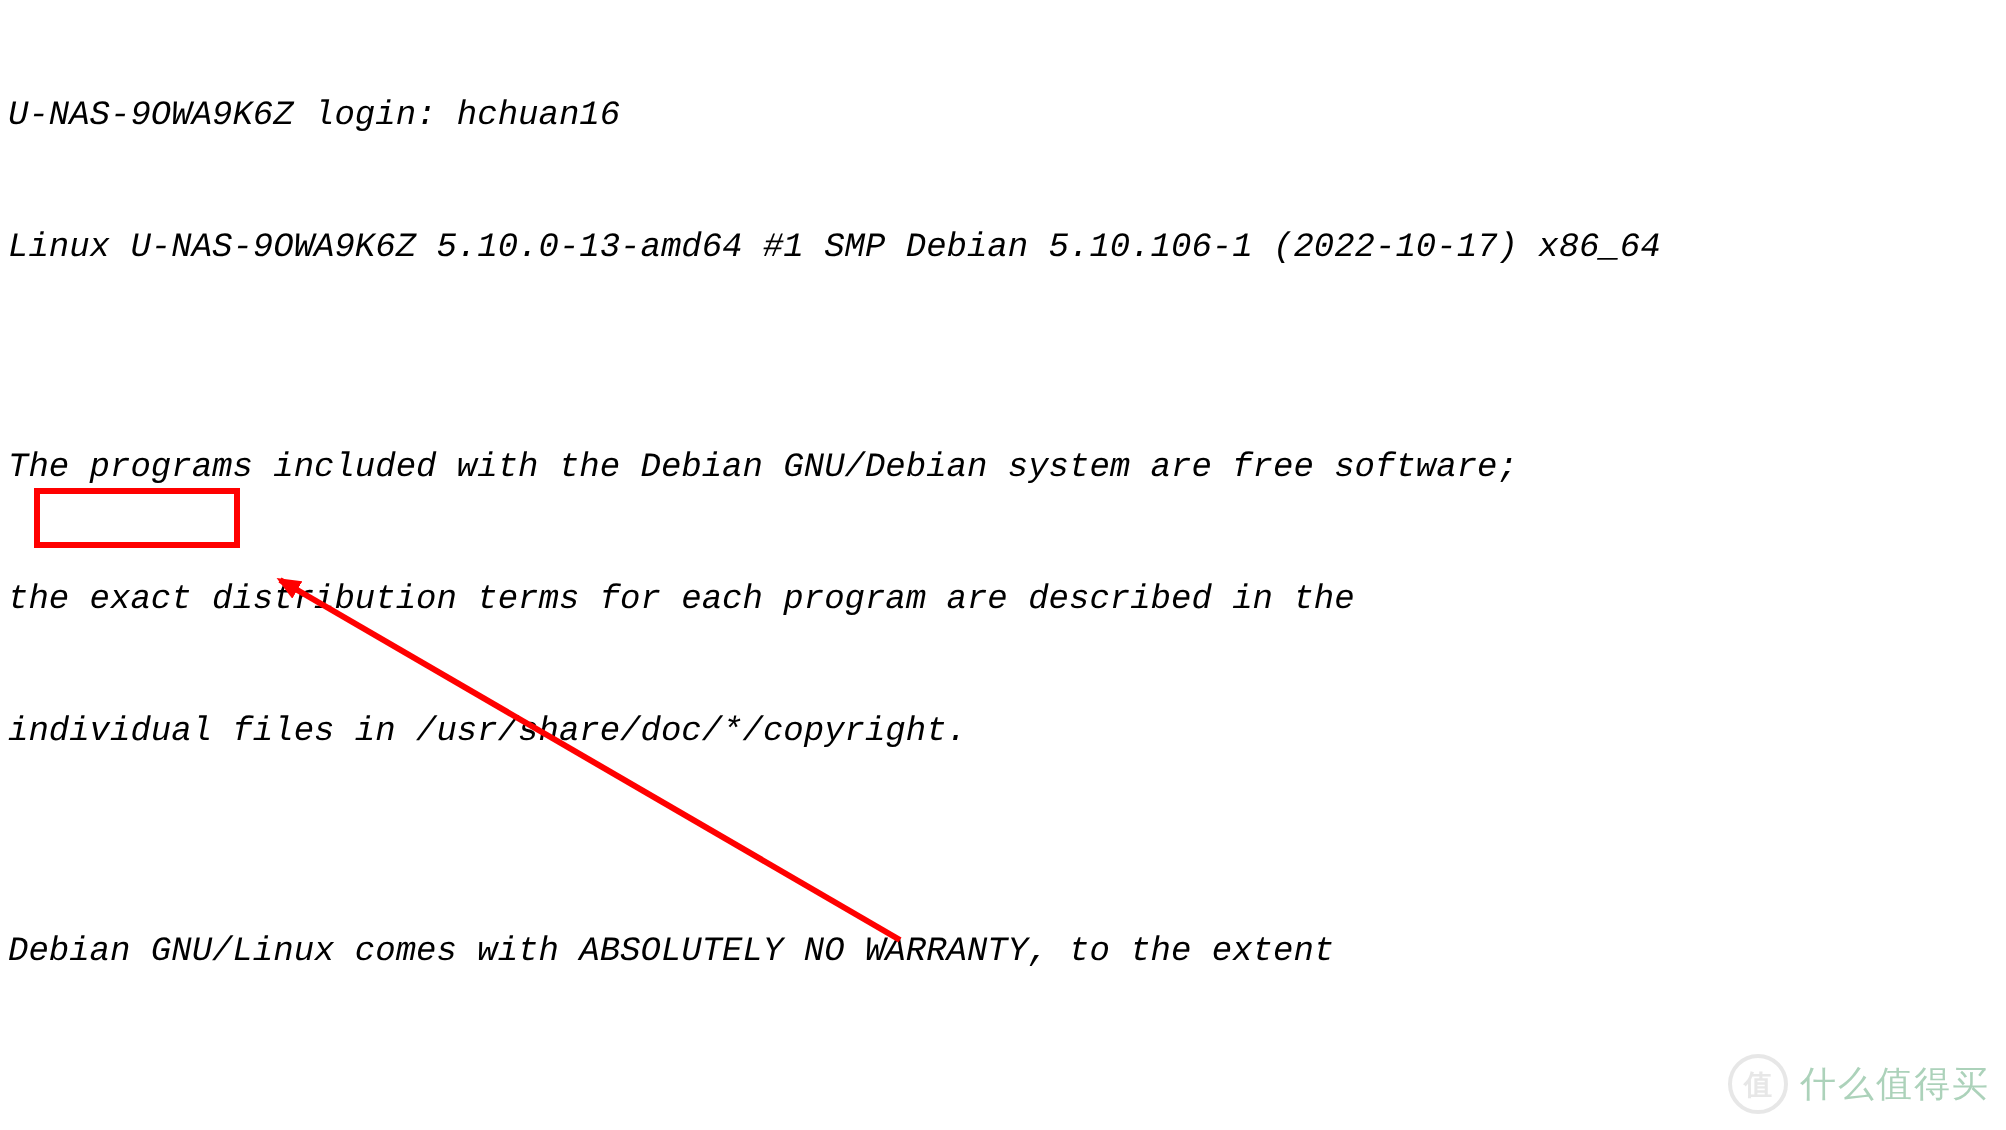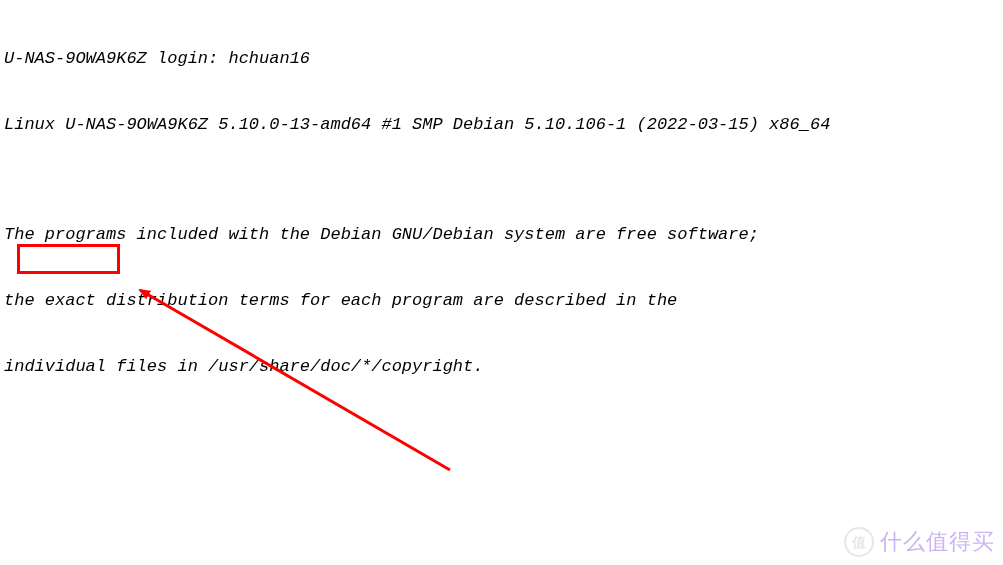--- a/index.html
+++ b/index.html
@@ -52,36 +52,37 @@
       border-radius: 50%;
       border: 2px solid #bbb;
       display: flex;
       align-items: center;
       justify-content: center;
       font-size: 14px;
       font-weight: bold;
       color: #bbb;
     }
     .watermark-text {
-      font-size: 22px;
+      font-size: 18px;
       letter-spacing: 1px;
-      color: #6d28d9;
+      color: #15803d;
     }
   </style>
 </head>
 <body>
 
 <div class="terminal">
   <span class="line">U-NAS-9OWA9K6Z login: hchuan16</span>
-  <span class="line">Linux U-NAS-9OWA9K6Z 5.10.0-13-amd64 #1 SMP Debian 5.10.106-1 (2022-03-15) x86_64</span>
+  <span class="line">Linux U-NAS-9OWA9K6Z 5.10.0-13-amd64 #1 SMP Debian 5.10.106-1 (2022-10-17) x86_64</span>
   <span class="line"></span>
   <span class="line">The programs included with the Debian GNU/Debian system are free software;</span>
   <span class="line">the exact distribution terms for each program are described in the</span>
   <span class="line">individual files in /usr/share/doc/*/copyright.</span>
   <span class="line"></span>
+  <span class="line">Debian GNU/Linux comes with ABSOLUTELY NO WARRANTY, to the extent</span>
   
   
   
   
 </div>
 
 <div class="highlight-box" id="hl" style="left: 17px; top: 244px; width: 103px; height: 30px;"></div>
 
 <svg class="arrow-svg" id="arrow" width="1003" height="565" style="left:0;top:0;">
   <defs>

